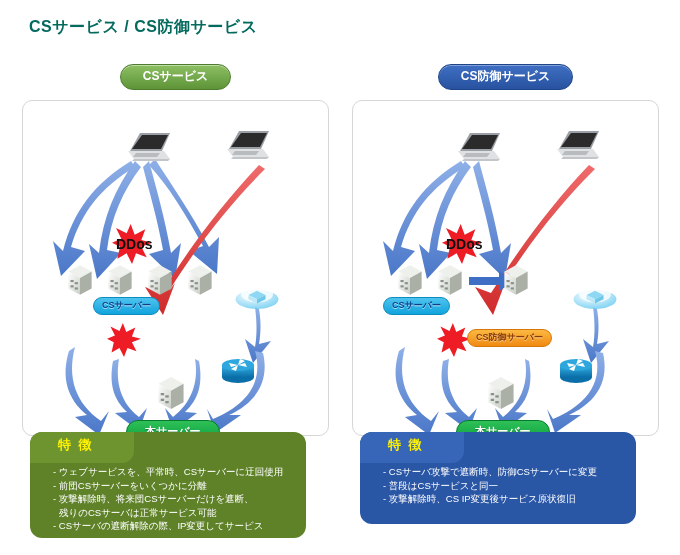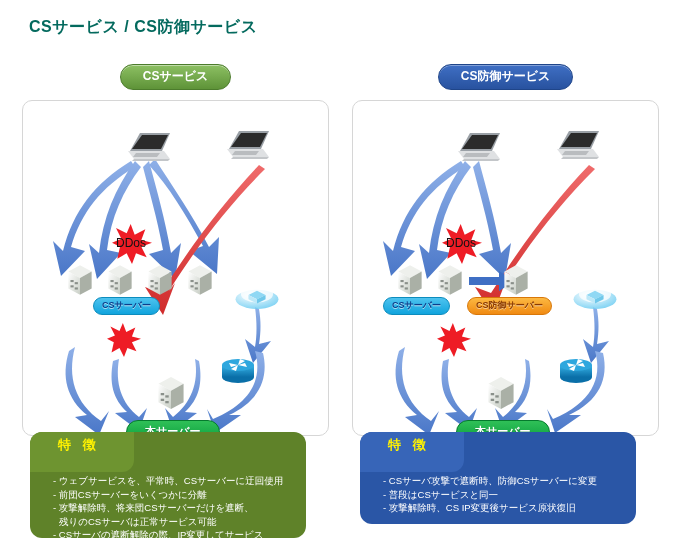--- a/index.html
+++ b/index.html
@@ -57,24 +57,23 @@
     position:absolute;
     width:276px;
     border-radius:12px;
     padding:0;
   }
   .feature-left{ left:30px; top:432px; height:106px; background:#5f8229; }
   .feature-right{ left:360px; top:432px; height:92px; background:#2a56a6; }
   .feature-tab{
     position:relative;
     display:block;
-    width:104px; height:40px;
+    width:104px; height:31px;
     border-bottom-right-radius:12px;
     border-top-left-radius:12px;
-    font-family:Liberation Mono, monospace;
   }
   .feature-left .feature-tab{ background:#6e9430; }
   .feature-right .feature-tab{ background:#3765b8; }
   .feature-tab span{
     position:absolute; left:28px; top:4px;
     color:#fff200; font-size:13px; font-weight:bold;
     letter-spacing:2px;
   }
   .feature ul{
     list-style:none;
@@ -113,33 +112,34 @@
     background:linear-gradient(#4ec3ef,#11a4dd);
     border:1px solid #0d8cbd;
     color:#0b3f8c;
     text-shadow:0 1px 0 rgba(255,255,255,.6);
   }
   .tag-def{
     background:linear-gradient(#fcb942,#f08a12);
     border:1px solid #d87709;
     color:#8a3a00;
     text-shadow:0 1px 0 rgba(255,255,255,.5);
+    margin-top:32px;
   }
   .tag-main{
     background:linear-gradient(#2fc057,#089c3c);
     border:1px solid #057a2d;
     color:#fff;
     font-size:11px;
     padding:5px 18px 6px;
     border-radius:12px;
     text-shadow:0 1px 1px rgba(0,0,0,.35);
   }
   .label-ddos{
     position:absolute;
-    font-size:12px; font-weight:normal; color:#111;
+    font-size:14px; font-weight:bold; color:#111;
     white-space:nowrap;
     z-index:7;
   }
   .arrows{ position:absolute; left:0; top:0; }
 </style>
 </head>
 <body>
 
 <div class="page-title">CSサービス / CS防御サービス</div>
 

